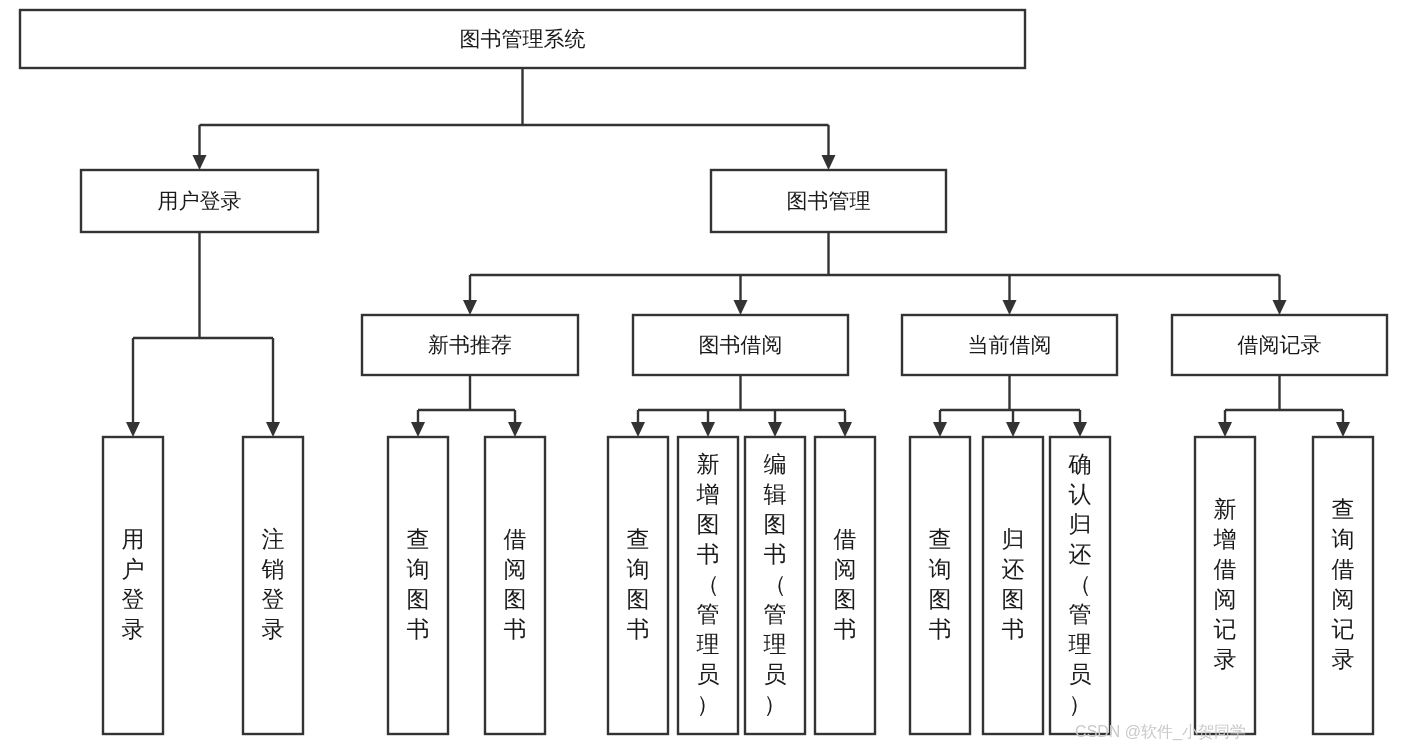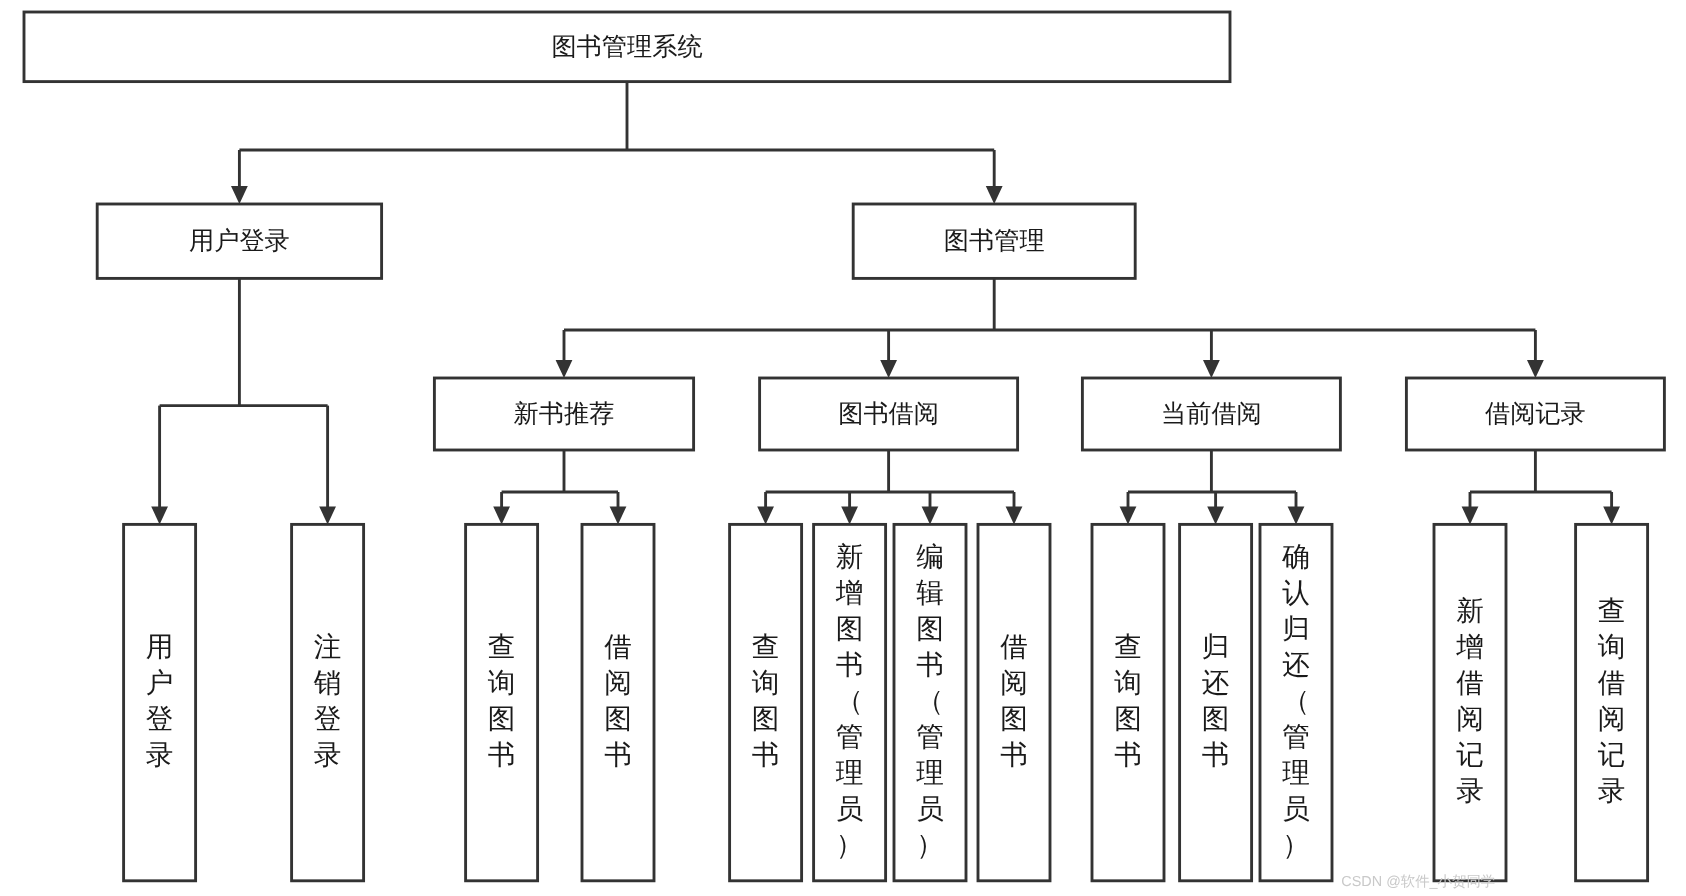--- a/index.html
+++ b/index.html
@@ -50,21 +50,21 @@
   }
   .arrow-head {
     fill: #333333;
     stroke: none;
   }
   .watermark {
     position: absolute;
     right: 8px;
     bottom: 4px;
     font-family: "Liberation Sans", "DejaVu Sans", sans-serif;
-    font-size: 12px;
+    font-size: 16px;
     color: #c9c9c9;
     white-space: nowrap;
     user-select: none;
   }
 </style>
 </head>
 <body>
 
 <div id="diagram-root">
 

